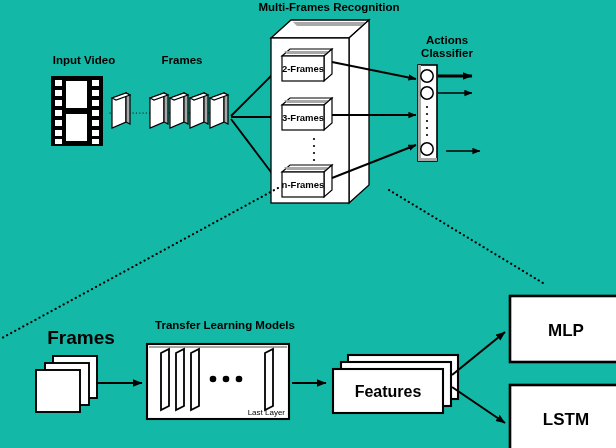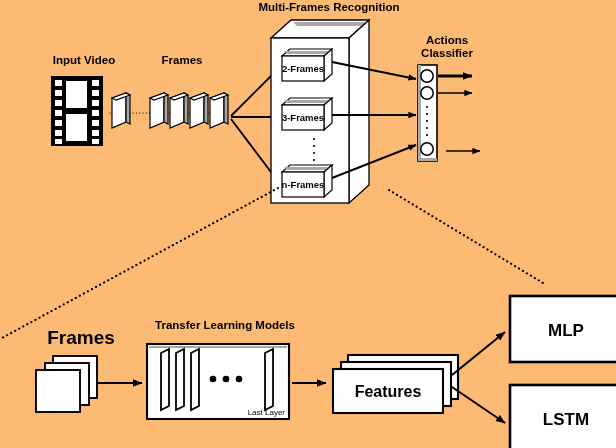--- a/index.html
+++ b/index.html
@@ -5,21 +5,21 @@
 <style>
   html, body {
     margin: 0;
     padding: 0;
     background: #ffffff;
   }
   #diagram-root {
     position: relative;
     width: 616px;
     height: 448px;
-    background: #fdba74;
+    background: #14b8a6;
     font-family: "Liberation Sans", sans-serif;
     overflow: hidden;
   }
   #diagram-svg {
     position: absolute;
     left: 0;
     top: 0;
     width: 616px;
     height: 448px;
   }

